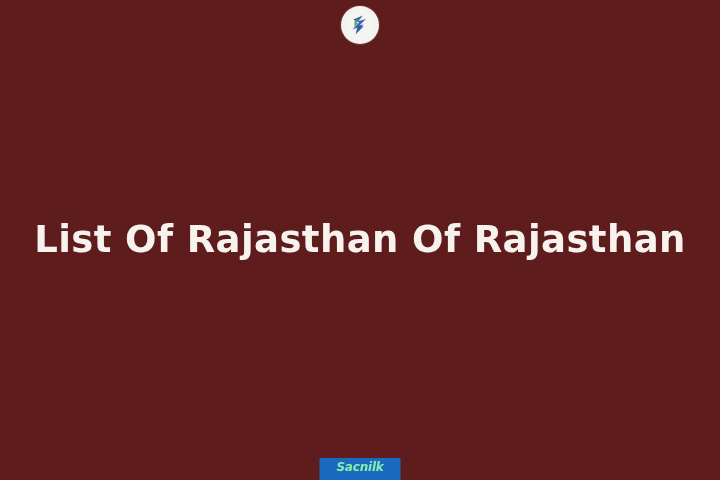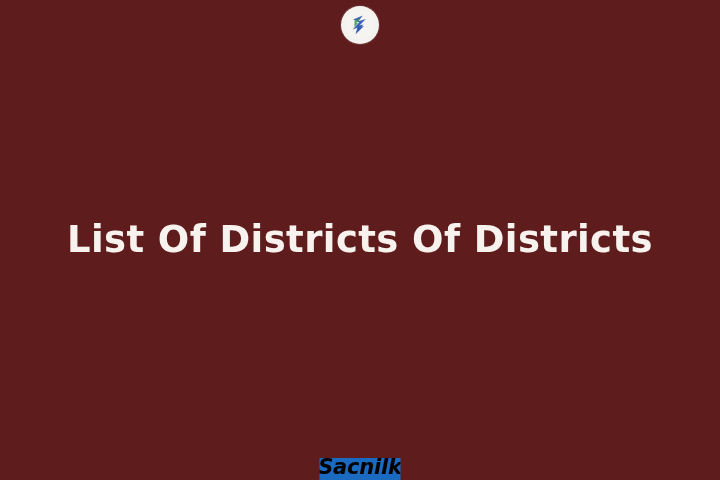--- a/index.html
+++ b/index.html
@@ -73,24 +73,24 @@
     height: 24px;
     background: #1A6AC0;
     display: flex;
     flex-direction: column;
     align-items: center;
     justify-content: flex-start;
     overflow: hidden;
   }
   #watermark-name {
     font-family: "DejaVu Sans", sans-serif;
-    font-size: 21px;
+    font-size: 12px;
     font-weight: bold;
     font-style: italic;
-    color: #000000;
+    color: #86efac;
     line-height: 19px;
     letter-spacing: -0.2px;
     white-space: nowrap;
   }
   #watermark-tagline {
     font-family: "DejaVu Sans", sans-serif;
     font-size: 3.5px;
     color: #BBD4EE;
     line-height: 5px;
     letter-spacing: 0.3px;
@@ -106,21 +106,21 @@
   <div id="brand-logo">
     <svg width="30" height="30" viewBox="0 0 30 30" aria-hidden="true">
       <circle cx="15" cy="15" r="14.5" fill="#F6F4F1"></circle>
       <path d="M8.2 9.4 L17.8 5.6 L13.4 11.2 L20.8 9.0 L12.6 17.4 L19.0 16.0 L10.4 24.4 L13.2 17.6 L7.6 19.4 L14.2 12.4 Z" fill="#3A63B8"></path>
       <path d="M9.6 10.4 L15.2 8.2 L11.0 13.2 L13.6 12.6 L9.4 17.0 Z" fill="#3E9B55" opacity="0.9"></path>
       <path d="M12.8 15.8 L18.4 14.6 L11.0 23.0 Z" fill="#2F57A8" opacity="0.95"></path>
     </svg>
   </div>
 
   <div id="title-block">
-    <h1 id="page-title">List Of Districts Of Districts</h1>
+    <h1 id="page-title">List Of Rajasthan Of Rajasthan</h1>
   </div>
 
   <div id="watermark">
     <span id="watermark-name">Sacnilk</span>
     <span id="watermark-tagline"></span>
   </div>
 
 </div>
 
 </body></html>

